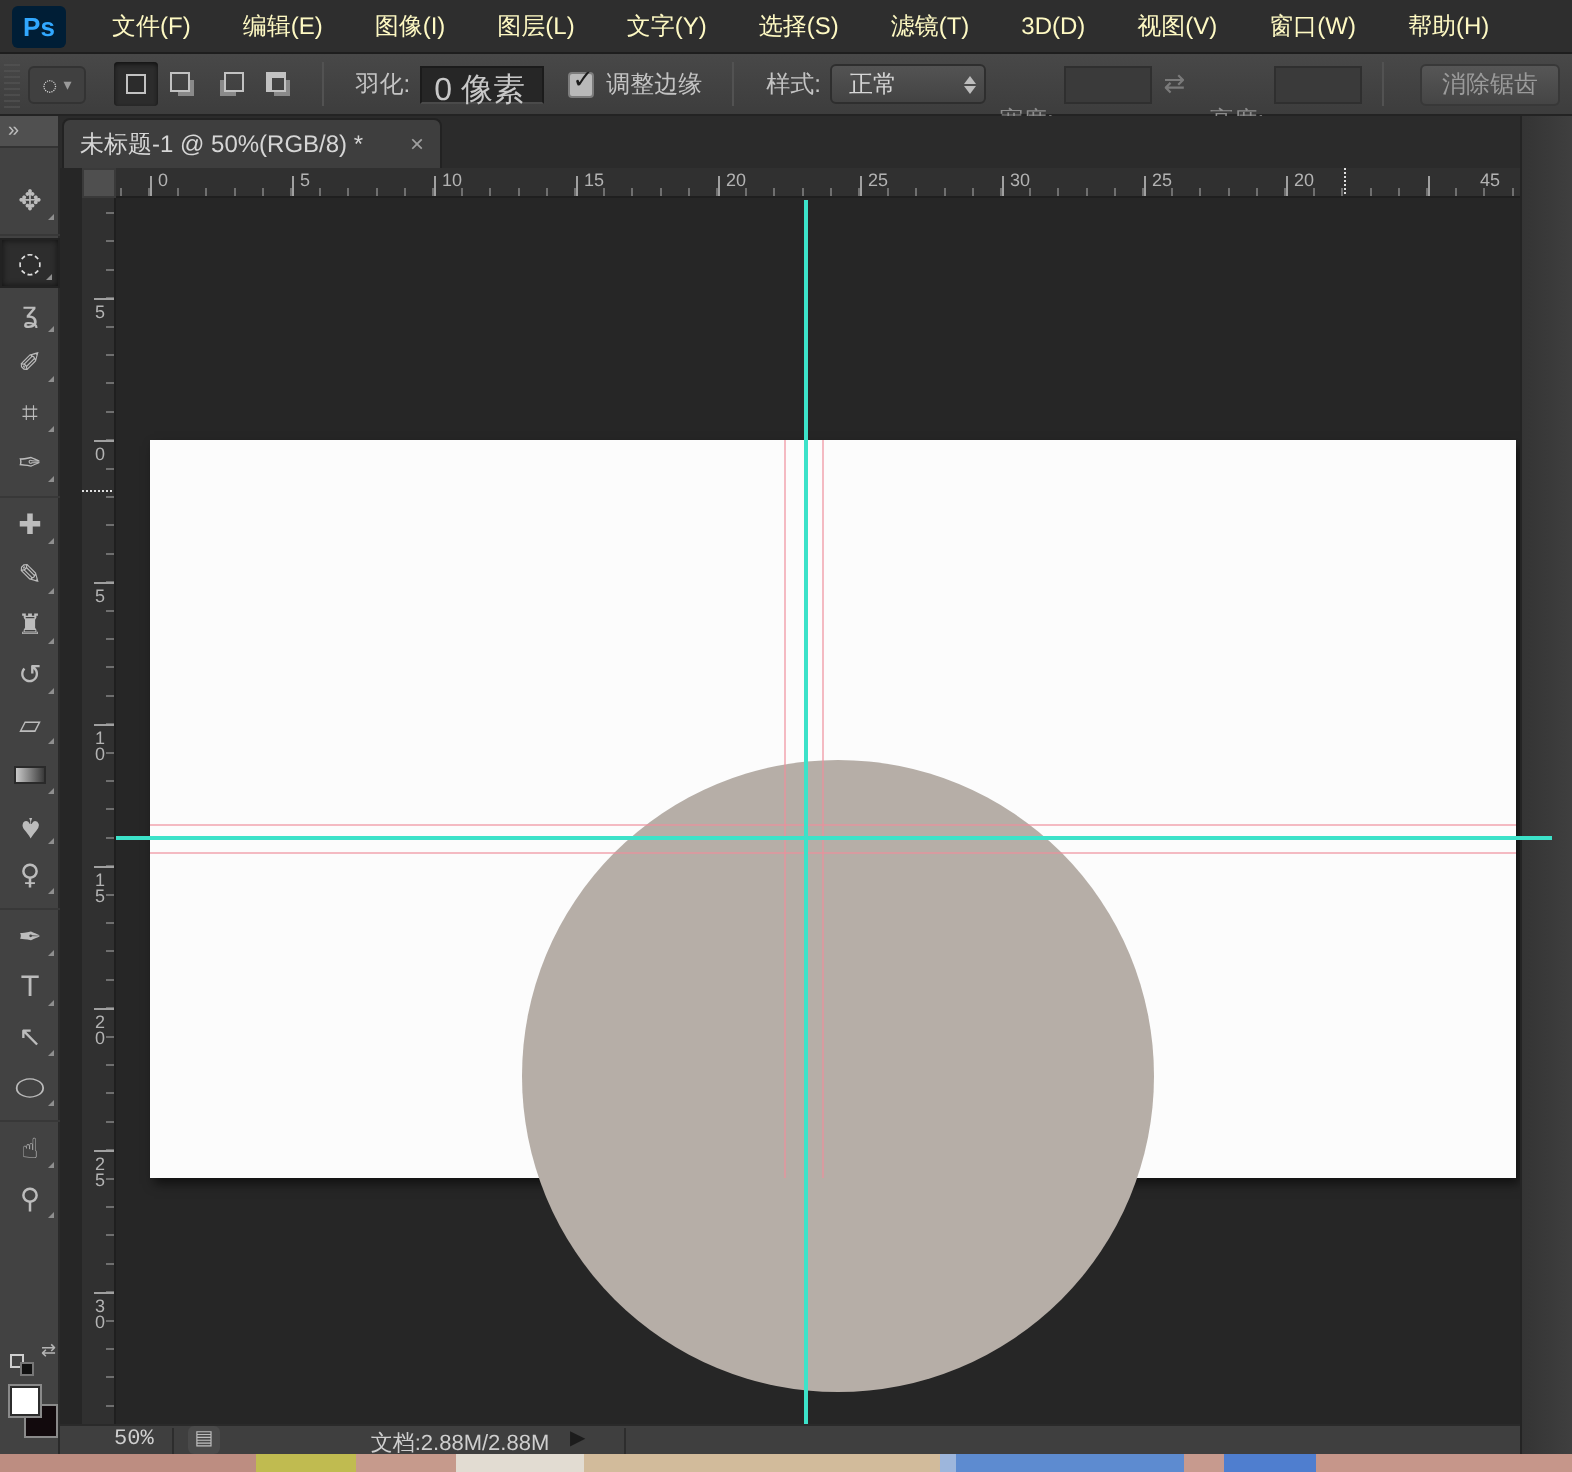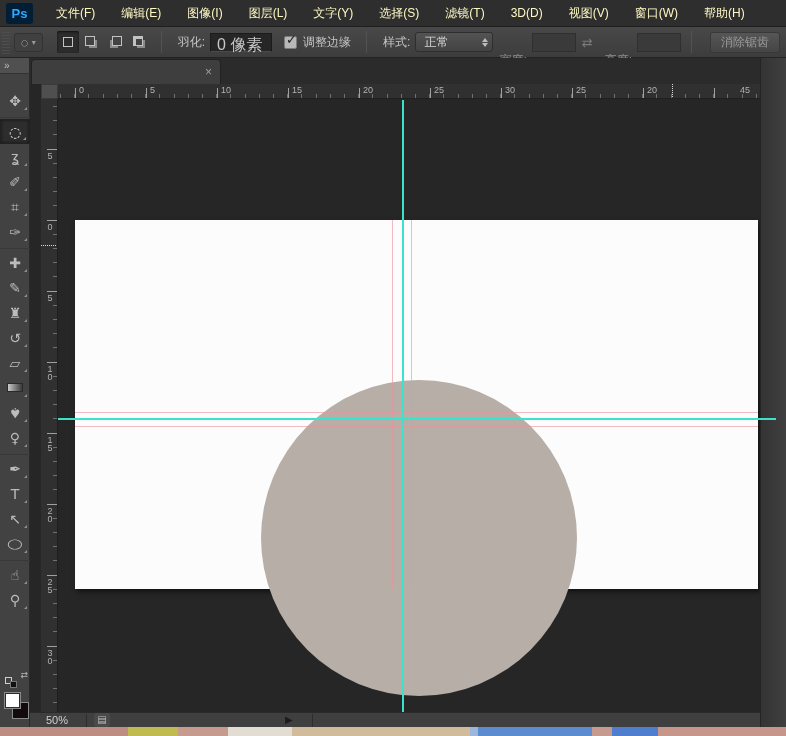--- a/index.html
+++ b/index.html
@@ -122,21 +122,21 @@
   .pink-v2 { left:411px; top:220px; width:1px; height:369px; }
   .pink-h1 { left:75px; top:412px; width:683px; height:1px; }
   .pink-h2 { left:75px; top:426px; width:683px; height:1px; }
   .cyanline { position:absolute; background:#3ce2c9; }
   .cyan-v { left:402px; top:100px; width:2px; height:612px; }
   .cyan-h { left:58px; top:418px; width:718px; height:2px; }
 
   
   .statusbar { position:absolute; left:30px; top:712px; width:730px; height:15px; background:#3f3f3f;
     border-top:1px solid #2a2a2a; color:#cfcfcf; font-size:11px; }
-  .sb-zoom { position:absolute; left:16px; top:1px; }
+  .sb-zoom { position:absolute; left:27px; top:1px;font-family:Liberation Mono, monospace; }
   .sb-sep1 { position:absolute; left:56px; top:1px; width:1px; height:13px; background:#2d2d2d; }
   .sb-docicon { position:absolute; left:64px; top:0px; width:16px; height:14px; background:#4a4a4a;
     border-radius:3px; color:#bdbdbd; font-size:10px; text-align:center; line-height:14px; }
   .sb-info { position:absolute; left:120px; top:1px; width:160px; text-align:center; }
   .sb-arrow { position:absolute; left:255px; top:1px; color:#1c1c1c; font-size:10px; }
   .sb-sep2 { position:absolute; left:282px; top:1px; width:1px; height:13px; background:#2d2d2d; }
 
   
   .wallpaper { position:absolute; left:0; top:727px; width:786px; height:9px;
     background:linear-gradient(90deg,
@@ -288,20 +288,21 @@
       <div class="bg"></div>
     </div>
     <div class="quickmask">
       <span class="qm-c"></span>
     </div>
 
   </div>
 
   <div class="tabbar">
     <div class="tab">
+      <span>未标题-1 @ 50%(RGB/8) *</span>
       <span class="tab-close">×</span>
     </div>
   </div>
 
   <div class="ruler-corner"></div>
   <div class="hruler">
     <div class="hminor"></div>
     <div class="hmajor"></div>
     <span class="hlab" style="left:21px">0</span>
     <span class="hlab" style="left:92px">5</span>
@@ -340,19 +341,20 @@
   <div class="pinkline pink-v2"></div>
   <div class="pinkline pink-h1"></div>
   <div class="pinkline pink-h2"></div>
   <div class="cyanline cyan-v"></div>
   <div class="cyanline cyan-h"></div>
 
   <div class="statusbar">
     <span class="sb-zoom">50%</span>
     <span class="sb-sep1"></span>
     <span class="sb-docicon">▤</span>
+    <span class="sb-info">文档:2.88M/2.88M</span>
     <span class="sb-arrow">▶</span>
     <span class="sb-sep2"></span>
   </div>
 
   <div class="wallpaper"></div>
 
 </div>
 
 </body></html>

